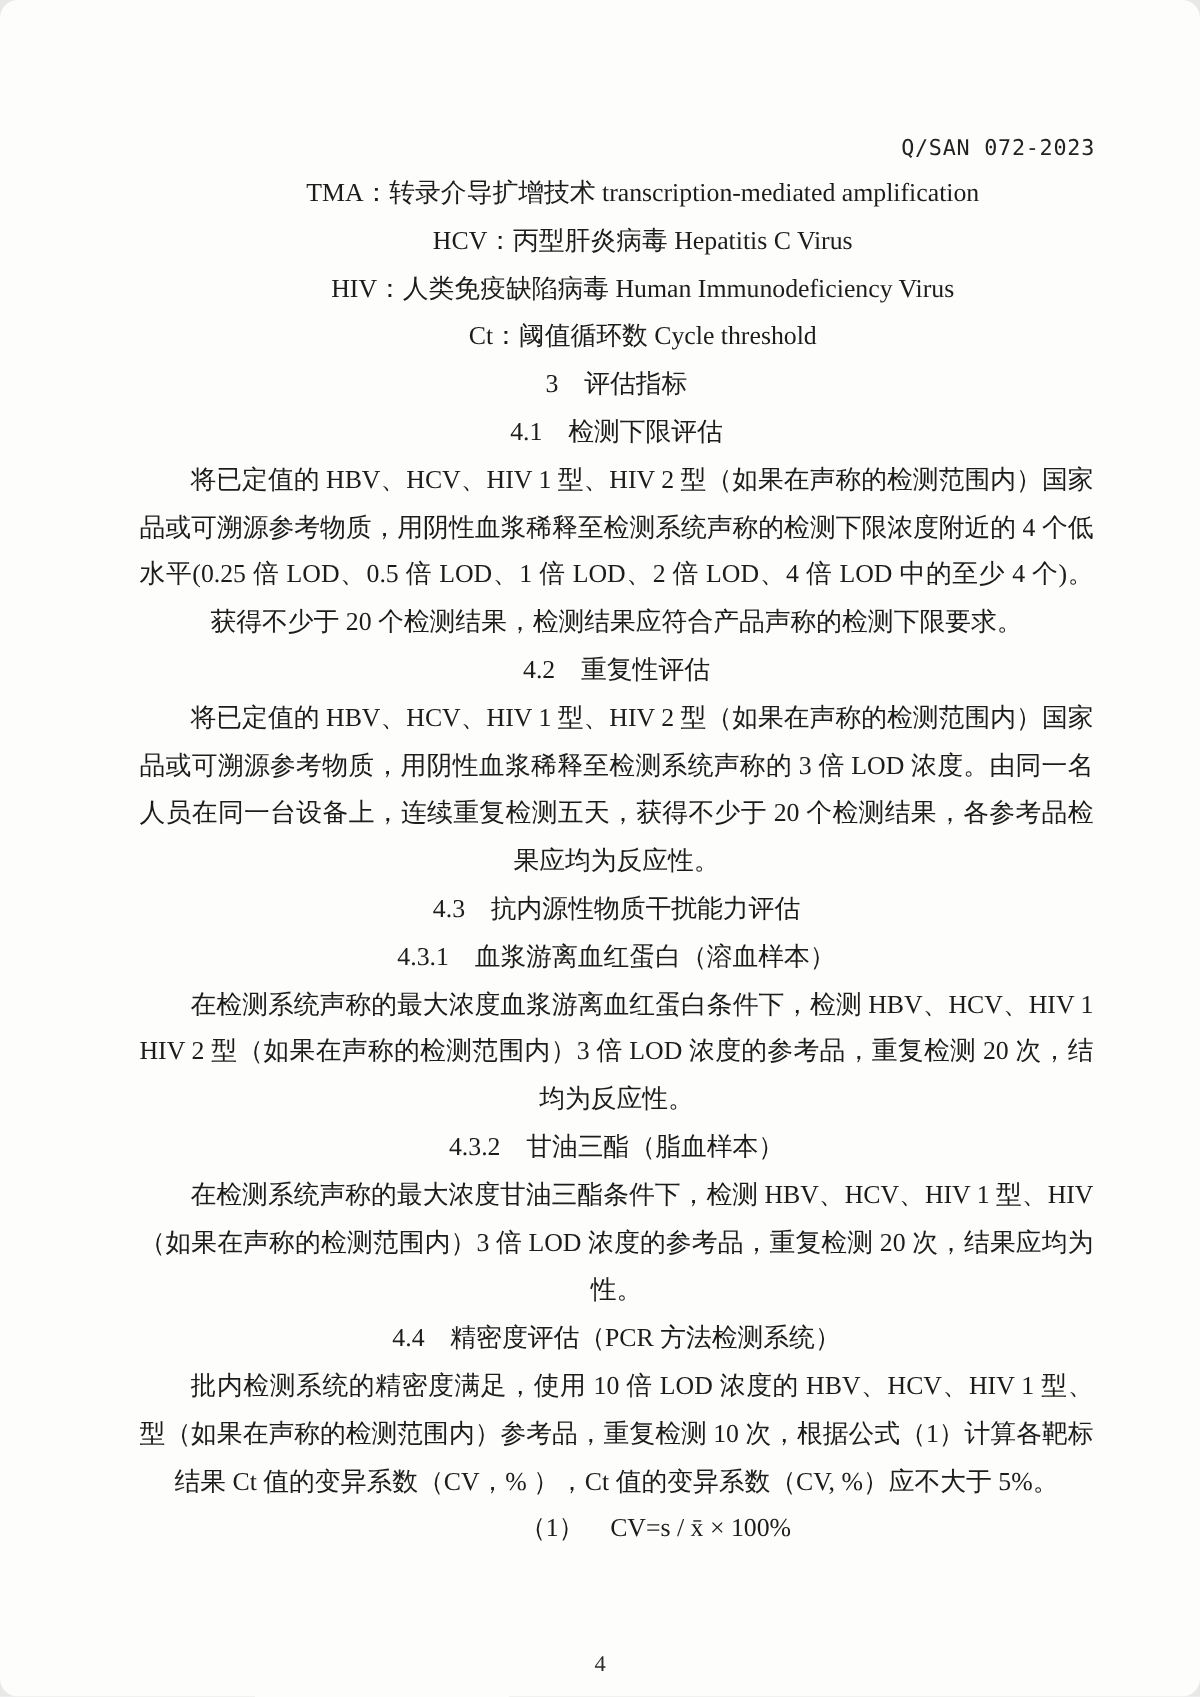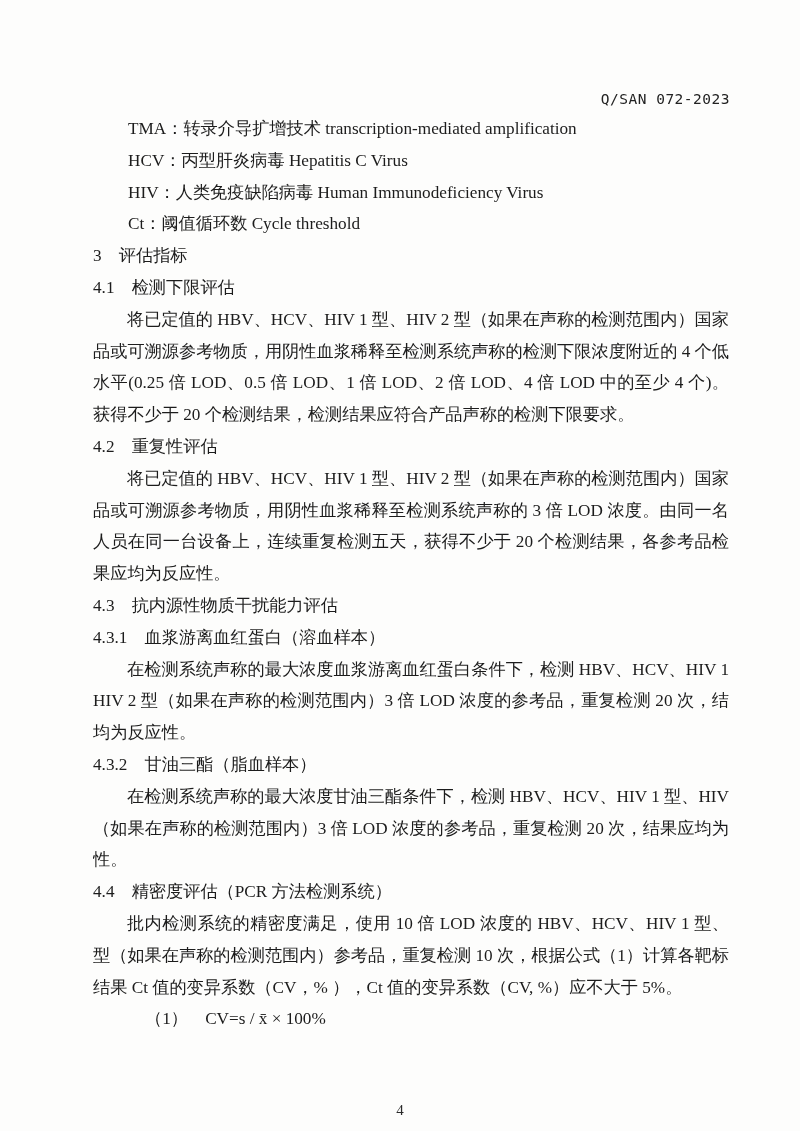--- a/index.html
+++ b/index.html
@@ -9,20 +9,21 @@
   }
   .page {
     position: relative;
     width: 800px;
     height: 1131px;
     margin: 0 auto;
     background: #fdfdfc;
     font-family: "Liberation Serif", "DejaVu Serif", serif;
     color: #1c1c1c;
     overflow: hidden;
+    border-radius: 12px;
   }
   .header-code {
     position: absolute;
     top: 91px;
     right: 70px;
     font-family: "DejaVu Sans Mono", monospace;
     font-size: 14.5px;
     letter-spacing: 0.5px;
     color: #222;
   }
@@ -31,20 +32,21 @@
     left: 93px;
     top: 113px;
     width: 636px;
     font-size: 17.2px;
   }
   .line {
     height: 31.8px;
     line-height: 31.8px;
     overflow: hidden;
     white-space: nowrap;
+    text-align: center;
   }
   
   .line.j {
     white-space: normal;
     text-align: justify;
     text-align-last: justify;
   }
   .line.first { text-indent: 34px; }
   .line.abbrev { padding-left: 35px; }
   .line.formula { padding-left: 52px; font-family: Liberation Serif, serif; }

